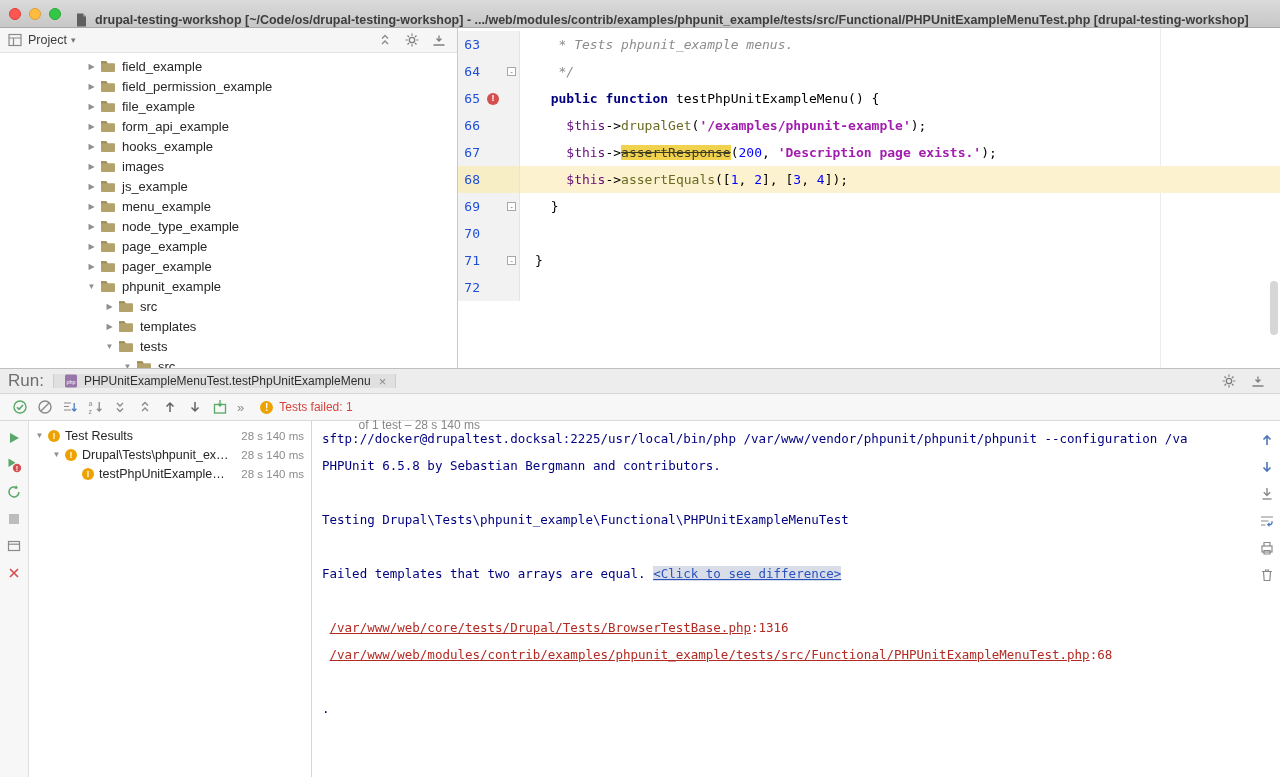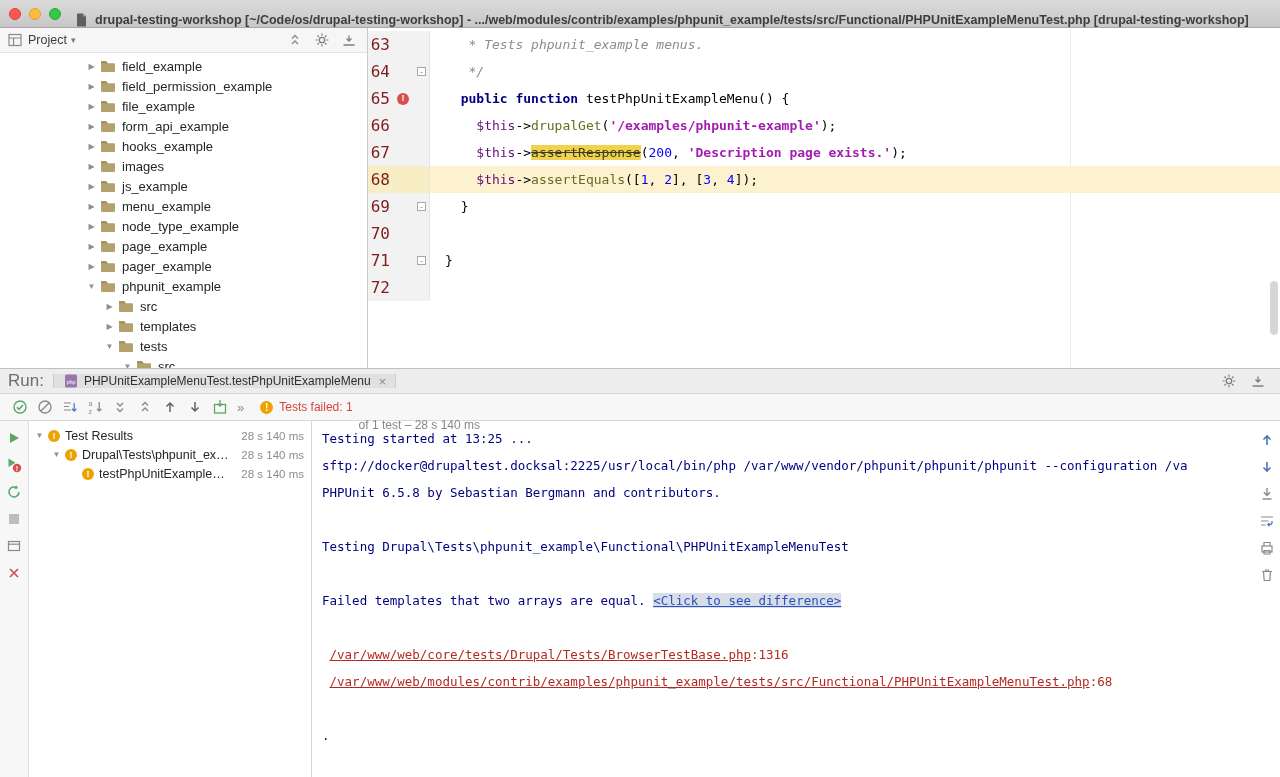--- a/index.html
+++ b/index.html
@@ -12,35 +12,35 @@
   .tl{width:12px;height:12px;border-radius:50%;display:inline-block;}
   .tl.red{background:#fc5753;border:1px solid #df3e38;}
   .tl.yellow{background:#fdbc40;border:1px solid #de9f34;}
   .tl.green{background:#33c748;border:1px solid #27aa35;}
   .title-wrap{display:flex;align-items:center;gap:6px;margin-left:12px;min-width:0;flex:1;margin-top:12px;}
   .title-text{font-size:12.5px;color:#3d3d3d;font-weight:bold;white-space:nowrap;overflow:hidden;text-overflow:ellipsis;padding-right:8px;}
   .ic{display:inline-flex;align-items:center;justify-content:center;line-height:0;}
 
   
   .main{height:340px;display:flex;flex:0 0 340px;min-height:0;}
-  .project{width:368px;border-right:1px solid #c9c9c9;display:flex;flex-direction:column;background:#fff;}
+  .project{width:458px;border-right:1px solid #c9c9c9;display:flex;flex-direction:column;background:#fff;}
   .proj-header{height:25px;flex:0 0 25px;display:flex;align-items:center;padding:0 10px 0 7px;background:#f6f6f6;border-bottom:1px solid #e2e2e2;}
   .proj-label{font-size:12.5px;color:#3c3c3c;margin-left:5px;}
   .proj-caret{font-size:9px;color:#777;margin-left:4px;}
   .ph-icons{margin-left:auto;display:flex;gap:11px;align-items:center;}
   .proj-tree{flex:1;overflow:hidden;padding-top:3px;}
   .p-row{height:20px;display:flex;align-items:center;font-size:13px;color:#262626;white-space:nowrap;}
   .chev{width:11px;display:inline-flex;justify-content:center;font-size:8px;color:#8f8f8f;margin-right:3px;flex:0 0 11px;}
   .p-folder{margin-right:6px;display:inline-flex;line-height:0;}
 
   
   .editor{flex:1;position:relative;background:#fff;overflow:hidden;font-family:"DejaVu Sans Mono","Liberation Mono",monospace;padding-top:3px;}
   .guide{position:absolute;left:702px;top:0;bottom:0;width:1px;background:#ececec;}
   .ed-row{display:flex;height:27px;line-height:27px;font-size:13px;position:relative;}
-  .ed-gutter{width:26px;flex:0 0 26px;text-align:right;padding-right:4px;color:#7f1d1d;background:#f2f2f2;font-size:16px;}
+  .ed-gutter{width:26px;flex:0 0 26px;text-align:right;padding-right:4px;color:#1d4ed8;background:#f2f2f2;font-size:13px;}
   .ed-fold{width:36px;flex:0 0 36px;background:#f2f2f2;border-right:1px solid #e4e4e4;display:flex;align-items:center;padding:0 3px;}
   .ed-code{flex:1;padding-left:15px;white-space:pre;color:#000;}
   .ed-row.active{background:#fcf2cf;}
   .ed-row.active .ed-gutter,.ed-row.active .ed-fold{background:#f8eec6;}
   .tk-plain{color:#000;}
   .tk-comment{color:#8c8c8c;font-style:italic;}
   .tk-keyword{color:#000080;font-weight:bold;}
   .tk-string{color:#a21caf;font-weight:bold;}
   .tk-number{color:#0000ff;}
   .tk-var{color:#660e7a;}
@@ -512,21 +512,20 @@
             <span class="t-dur">28 s 140 ms</span>
           </div>
           <div class="t-row" style="padding-left: 39px;">
             <span class="chev"></span>
             <span class="warn-ic"></span>
             <span class="t-label">testPhpUnitExampleMenu</span>
             <span class="t-dur">28 s 140 ms</span>
           </div>
         </div>
       <div class="console" id="console">
-          <div class="co-line"><span class="co-std">Testing started at 13:25 ...</span></div>
           <div class="co-line"><span class="co-std">sftp://docker@drupaltest.docksal:2225/usr/local/bin/php /var/www/vendor/phpunit/phpunit/phpunit --configuration /va</span></div>
           <div class="co-line"><span class="co-std">PHPUnit 6.5.8 by Sebastian Bergmann and contributors.</span></div>
           <div class="co-line">&nbsp;</div>
           <div class="co-line"><span class="co-std">Testing Drupal\Tests\phpunit_example\Functional\PHPUnitExampleMenuTest</span></div>
           <div class="co-line">&nbsp;</div>
           <div class="co-line"><span class="co-std">Failed templates that two arrays are equal. </span><span class="co-difflink">&lt;Click to see difference&gt;</span></div>
           <div class="co-line">&nbsp;</div>
           <div class="co-line"><span class="co-std"> </span><span class="co-tracelink">/var/www/web/core/tests/Drupal/Tests/BrowserTestBase.php</span><span class="co-trace">:1316</span></div>
           <div class="co-line"><span class="co-std"> </span><span class="co-tracelink">/var/www/web/modules/contrib/examples/phpunit_example/tests/src/Functional/PHPUnitExampleMenuTest.php</span><span class="co-trace">:68</span></div>
           <div class="co-line">&nbsp;</div>

